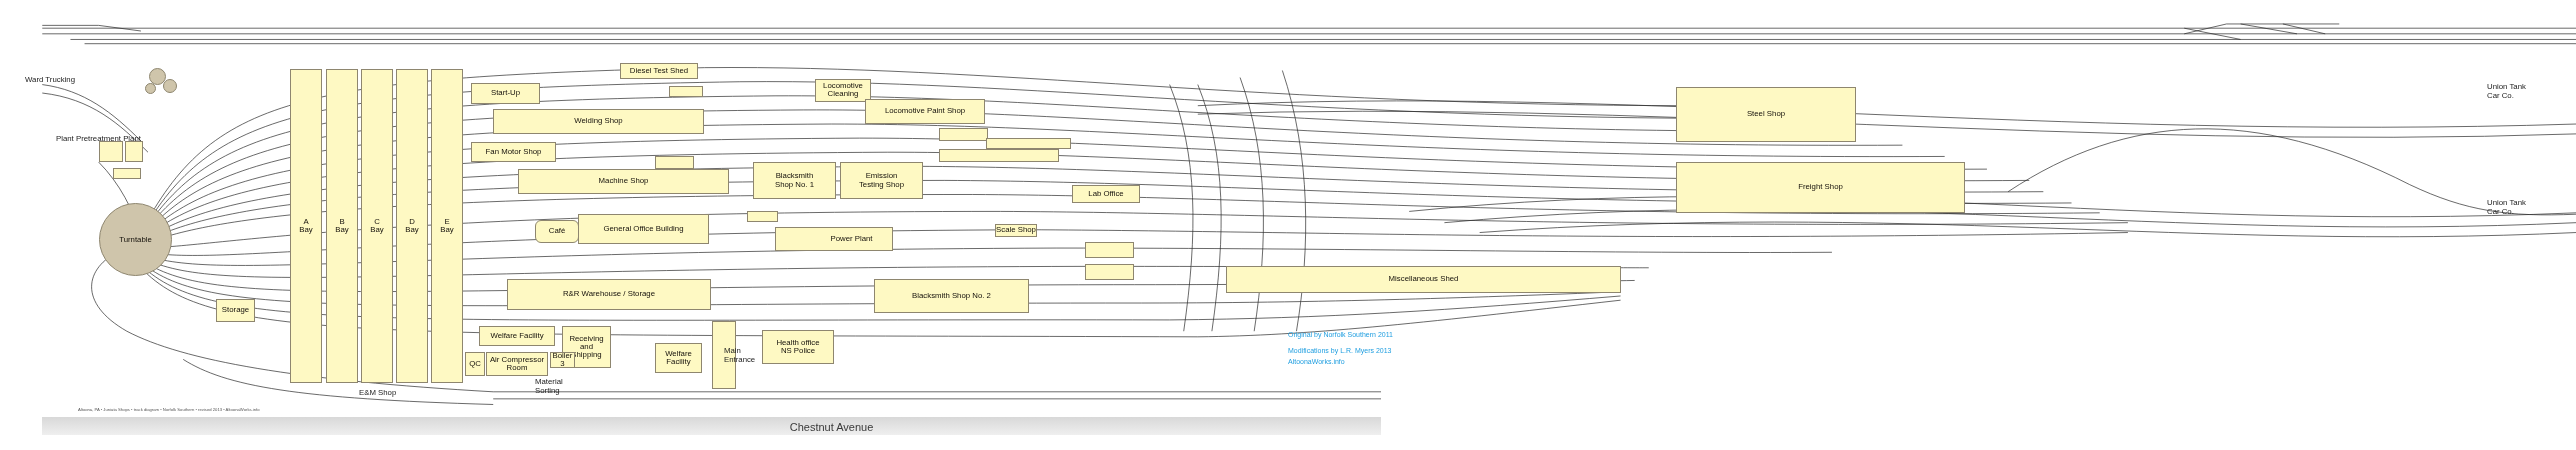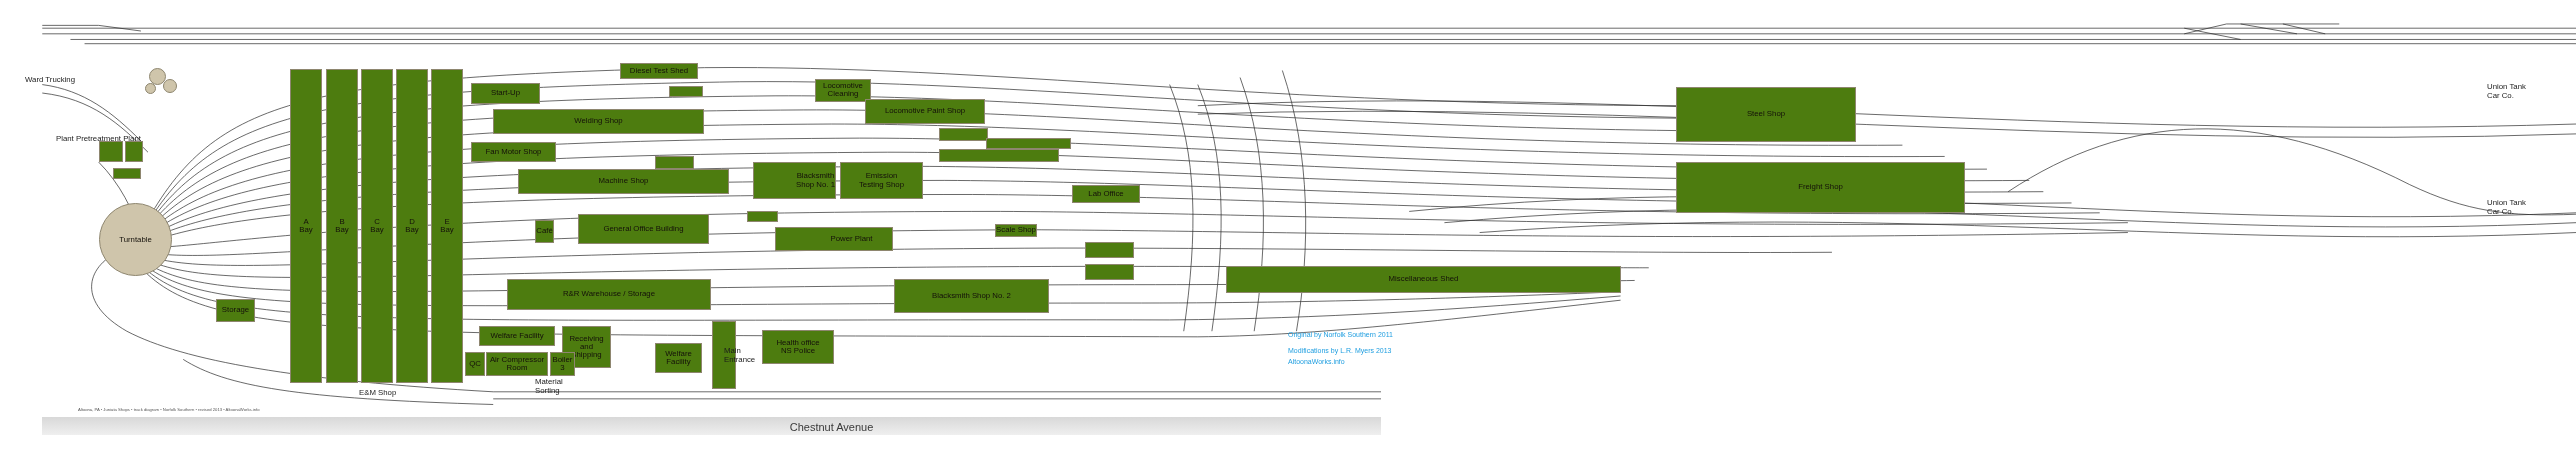--- a/index.html
+++ b/index.html
@@ -2,21 +2,21 @@
 <html style="font-size:11.3px"><head>
 <meta charset="utf-8">
 <style>
   html,body{margin:0;padding:0;background:#ffffff;}
   body{width:2576px;height:451px;overflow:hidden;font-family:"Liberation Sans",sans-serif;}
   #stage{position:relative;width:2576px;height:451px;background:#ffffff;}
   svg.tracks{position:absolute;left:0;top:0;width:2576px;height:451px;}
 
   .bldg{
     position:absolute;
-    background:#4d7c0f;
+    background:#fef9c3;
     border:0.7px solid #8e866f;
     box-sizing:border-box;
     color:#14100a;
     display:flex;
     align-items:center;
     justify-content:center;
     text-align:center;
     line-height:1.05;
     font-size:7.8px;
     white-space:pre-line;
@@ -184,45 +184,45 @@
       <div class="bldg" style="left: 431px; top: 69px; width: 32px; height: 314px;"><span>E
 Bay</span></div>
       <div class="bldg" style="left: 471px; top: 83px; width: 69px; height: 21px;"><span>Start-Up</span></div>
       <div class="bldg" style="left: 620px; top: 63px; width: 78px; height: 15.5px;"><span>Diesel Test Shed</span></div>
       <div class="bldg" style="left: 815px; top: 79px; width: 56px; height: 22.5px;"><span>Locomotive
 Cleaning</span></div>
       <div class="bldg" style="left: 865px; top: 99px; width: 120px; height: 25px; text-align: center;"><span>Locomotive Paint Shop</span></div>
       <div class="bldg" style="left: 493px; top: 109px; width: 211px; height: 25px;"><span>Welding Shop</span></div>
       <div class="bldg" style="left: 471px; top: 142px; width: 85px; height: 20px;"><span>Fan Motor Shop</span></div>
       <div class="bldg" style="left: 493px; top: 169px; width: 211px; height: 25px; margin-left: 25px;"><span>Machine Shop</span></div>
-      <div class="bldg" style="left: 753px; top: 162px; width: 83px; height: 37px; justify-content: flex-end;"><span>Blacksmith
+      <div class="bldg" style="left: 753px; top: 162px; width: 83px; height: 37px;"><span>Blacksmith
 Shop No. 1</span></div>
       <div class="bldg" style="left: 840px; top: 162px; width: 83px; height: 37px;"><span>Emission
 Testing Shop</span></div>
       <div class="bldg" style="left: 1676px; top: 87px; width: 180px; height: 55px;"><span>Steel Shop</span></div>
       <div class="bldg" style="left: 1676px; top: 162px; width: 289px; height: 51px;"><span>Freight Shop</span></div>
       <div class="bldg" style="left: 1072px; top: 185px; width: 68px; height: 18.3px;"><span>Lab Office</span></div>
-      <div class="bldg" style="left: 535px; top: 220px; width: 19px; height: 22.5px;"><span>Café</span></div>
+      <div class="bldg" style="left: 535px; top: 220px; width: 44px; height: 22.5px; border-radius: 6px;"><span>Café</span></div>
       <div class="bldg" style="left: 578px; top: 214px; width: 131px; height: 30px;"><span>General Office Building</span></div>
       <div class="bldg" style="left: 775px; top: 227px; width: 118px; height: 24px; padding-left: 35px;"><span>Power Plant</span></div>
       <div class="bldg" style="left: 995px; top: 224px; width: 42px; height: 12.7px;"><span>Scale Shop</span></div>
       <div class="bldg" style="left: 1085px; top: 242px; width: 49px; height: 15.5px;"><span></span></div>
       <div class="bldg" style="left: 1085px; top: 264px; width: 49px; height: 15.5px;"><span></span></div>
       <div class="bldg" style="left: 1226px; top: 266px; width: 395px; height: 27px;"><span>Miscellaneous Shed</span></div>
       <div class="bldg" style="left: 507px; top: 279px; width: 204px; height: 31px;"><span>R&amp;R Warehouse / Storage</span></div>
-      <div class="bldg" style="left: 874px; top: 279px; width: 155px; height: 34px; margin-left: 20px;"><span>Blacksmith Shop No. 2</span></div>
+      <div class="bldg" style="left: 874px; top: 279px; width: 155px; height: 34px;"><span>Blacksmith Shop No. 2</span></div>
       <div class="bldg" style="left: 216px; top: 299px; width: 39px; height: 22.5px;"><span>Storage</span></div>
       <div class="bldg" style="left: 479px; top: 326px; width: 76px; height: 20px;"><span>Welfare Facility</span></div>
       <div class="bldg" style="left: 562px; top: 326px; width: 49px; height: 42px;"><span>Receiving
 and
 Shipping</span></div>
       <div class="bldg" style="left: 465px; top: 352px; width: 20px; height: 24px;"><span>QC</span></div>
       <div class="bldg" style="left: 486px; top: 352px; width: 62px; height: 24px;"><span>Air Compressor
 Room</span></div>
-      <div class="bldg" style="left: 550px; top: 352px; width: 25px; height: 24px;"><span>Boiler
+      <div class="bldg" style="left: 550px; top: 352px; width: 25px; height: 16px;"><span>Boiler
 3</span></div>
       <div class="bldg" style="left: 655px; top: 343px; width: 47px; height: 30px;"><span>Welfare
 Facility</span></div>
       <div class="bldg" style="left: 762px; top: 330px; width: 72px; height: 34px;"><span>Health office
 NS Police</span></div>
       <div class="lbl" style="left: 25px; top: 76px;">Ward Trucking</div>
       <div class="lbl" style="left: 56px; top: 135px;">Plant Pretreatment Plant</div>
       <div class="lbl" style="left: 724px; top: 347px;">Main
 Entrance</div>
       <div class="lbl" style="left: 535px; top: 378px;">Material

